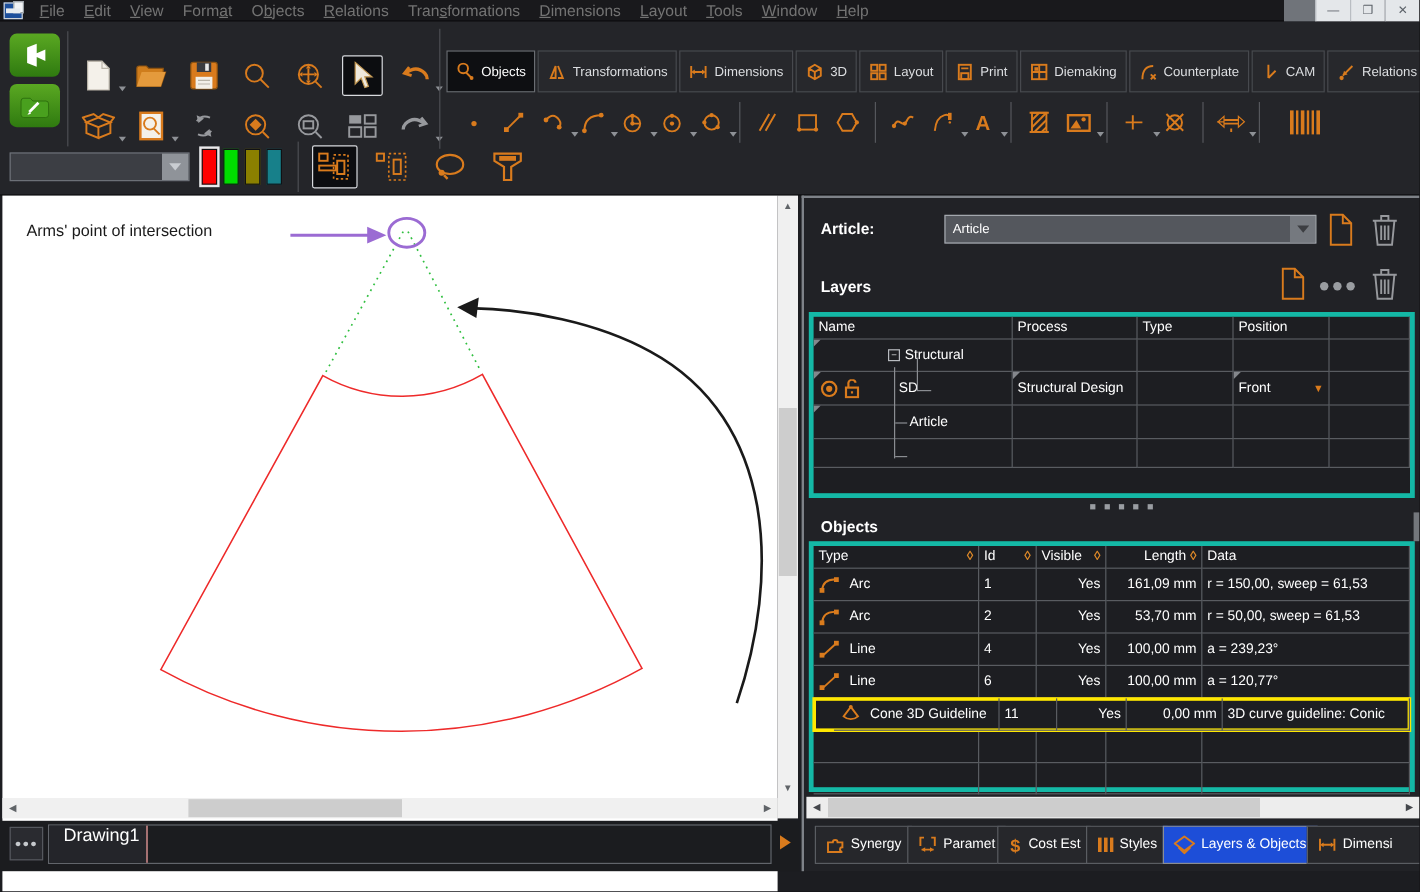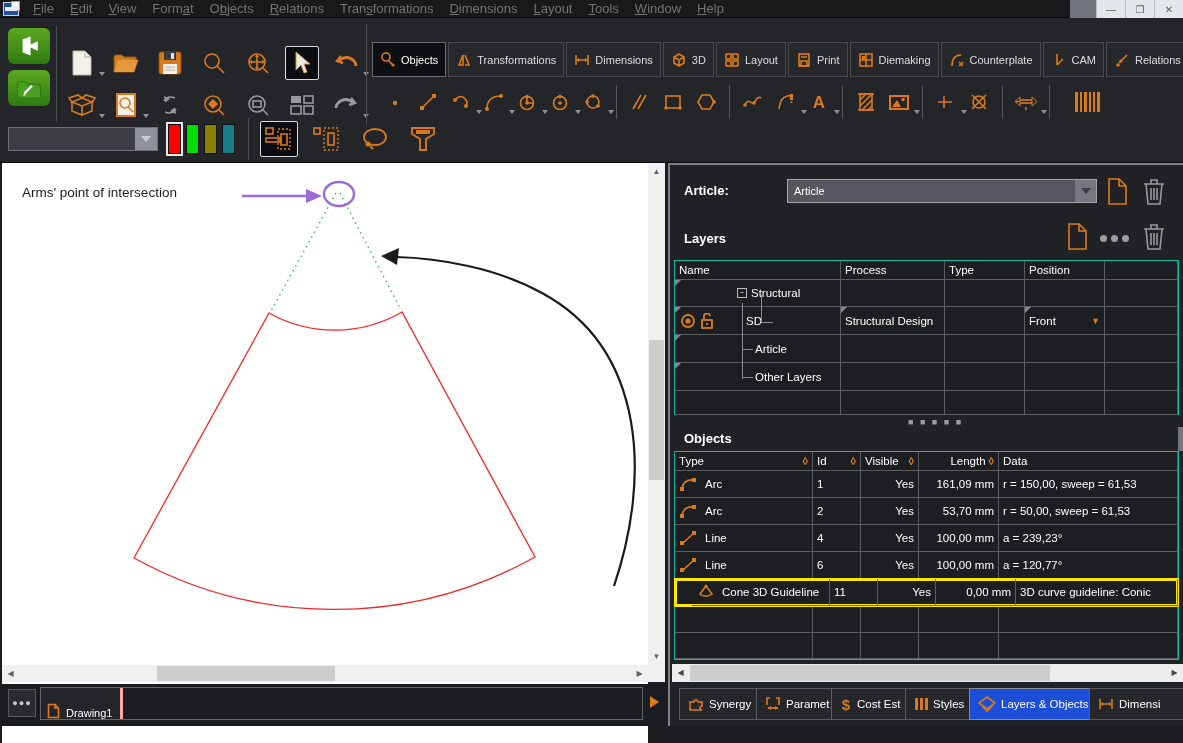--- a/index.html
+++ b/index.html
@@ -52,40 +52,40 @@
   .sarrow{position:absolute;color:#606468;font-size:8px;display:flex;align-items:center;justify-content:center;width:17px;height:17px;}
 
   
   .panel{position:absolute;left:668px;top:163px;width:515px;height:563px;background:#212226;border-left:2px solid #7e8288;border-top:2px solid #7e8288;}
   .ptitle{position:absolute;color:#fff;font-size:13px;font-weight:bold;}
   .pselect{position:absolute;left:117px;top:14px;width:310px;height:24px;background:#54575d;border:1px solid #a3a7ad;display:flex;}
   .pselect .v{flex:1;color:#fff;font-size:11px;padding:5px 6px;}
   .pselect .b{width:21px;background:#75797f;display:flex;align-items:center;justify-content:center;}
   .pselect .b:after{content:'';border-left:5px solid transparent;border-right:5px solid transparent;border-top:6px solid #3c3e42;}
 
-  .grid-table{position:absolute;background:#1d1e22;border:1px solid #14b8a6;}
+  .grid-table{position:absolute;background:#1d1e22;border:4px solid #14b8a6;}
   .trow{display:grid;}
   .tcell{border-right:1px solid #595c61;border-bottom:1px solid #595c61;display:flex;align-items:center;color:#fff;font-size:11.5px;padding:0 4px;position:relative;overflow:hidden;white-space:nowrap;}
   .thead .tcell{height:19px;font-size:11.5px;}
   .corner:before{content:'';position:absolute;left:0;top:0;border-top:6px solid #84878c;border-right:6px solid transparent;}
   .sortglyph{margin-left:auto;color:#e08a28;font-size:11px;font-weight:bold;}
   .num{justify-content:flex-end;}
   .hlrow{outline:3px solid #ffe800;outline-offset:-2px;z-index:3;position:relative;padding-left:17px;}
   .treeseg{position:absolute;background:#8a8d92;z-index:1;}
   .expbox{width:10px;height:10px;border:1px solid #b8bbc0;color:#d8dadd;font-size:8px;line-height:8px;text-align:center;background:#1d1e22;z-index:2;}
   .dots5{position:absolute;color:#9a9da2;font-size:9px;letter-spacing:2px;}
 
   .ptab{position:absolute;height:32px;top:0;display:flex;align-items:center;gap:5px;padding:0 8px;background:#26272b;border:1px solid #5a5d62;color:#fff;font-size:11.5px;white-space:nowrap;}
   .ptab.active{background:#1d4ed8;border-color:#8a8d92;}
 
   
   .drawbar{position:absolute;left:0;top:684px;width:666px;height:42px;background:#1b1c1f;}
   .dotsbtn{position:absolute;left:8px;top:5px;width:28px;height:28px;background:#2a2b30;border:1px solid #55585e;color:#c6c9cd;font-size:9px;letter-spacing:1px;display:flex;align-items:center;justify-content:center;}
   .tabstrip{position:absolute;left:40px;top:3px;width:603px;height:33px;border:1px solid #62656b;}
-  .doctab{position:absolute;left:0px;top:0px;width:82px;height:31px;background:#24252a;border-right:3px solid #fca5a5;display:flex;align-items:flex-end;gap:6px;padding:0 6px;color:#fff;font-size:11px;}
+  .doctab{position:absolute;left:0px;top:0px;width:82px;height:31px;background:#24252a;border-right:1px solid #fca5a5;display:flex;align-items:flex-start;gap:6px;padding:0 6px;color:#fff;font-size:15px;}
   .fwdarrow{position:absolute;left:650px;top:12px;border-top:6px solid transparent;border-bottom:6px solid transparent;border-left:9px solid #d97b1d;}
   .statusbar{position:absolute;left:0;top:726px;width:1183px;height:17px;background:#0d0e11;border-top:1px solid #43464b;color:#f2f3f5;font-size:11px;line-height:16px;padding-left:4px;}
 
   svg{display:block;}
   .oc{stroke:#d97b1d;fill:none;stroke-width:1.6px;}
   .gc{stroke:#97999d;fill:none;stroke-width:1.6px;}
 </style>
 </head>
 <body>
 
@@ -609,27 +609,20 @@
           </div>
         <div class="tcell"></div>
       </div>
       <div class="trow" style="grid-template-columns:166px 104px 80px 80px 1fr;height:28px">
         <div class="tcell corner" style="padding-left:80px">Article</div>
         <div class="tcell"></div>
           <div class="tcell"></div>
           <div class="tcell"></div>
           <div class="tcell"></div>
       </div>
-      <div class="trow" style="grid-template-columns:166px 104px 80px 80px 1fr;height:28px">
-        <div class="tcell corner" style="padding-left:80px">Other Layers</div>
-        <div class="tcell"></div>
-          <div class="tcell"></div>
-          <div class="tcell"></div>
-          <div class="tcell"></div>
-      </div>
       <div class="trow" style="grid-template-columns:166px 104px 80px 80px 1fr;height:24px">
         <div class="tcell"></div>
           <div class="tcell"></div>
           <div class="tcell"></div>
           <div class="tcell"></div>
           <div class="tcell"></div>
       </div>
 
       <div class="treeseg" style="left:67px;top:42px;width:1px;height:76px"></div>
       <div class="treeseg" style="left:68px;top:88px;width:10px;height:1px"></div>

